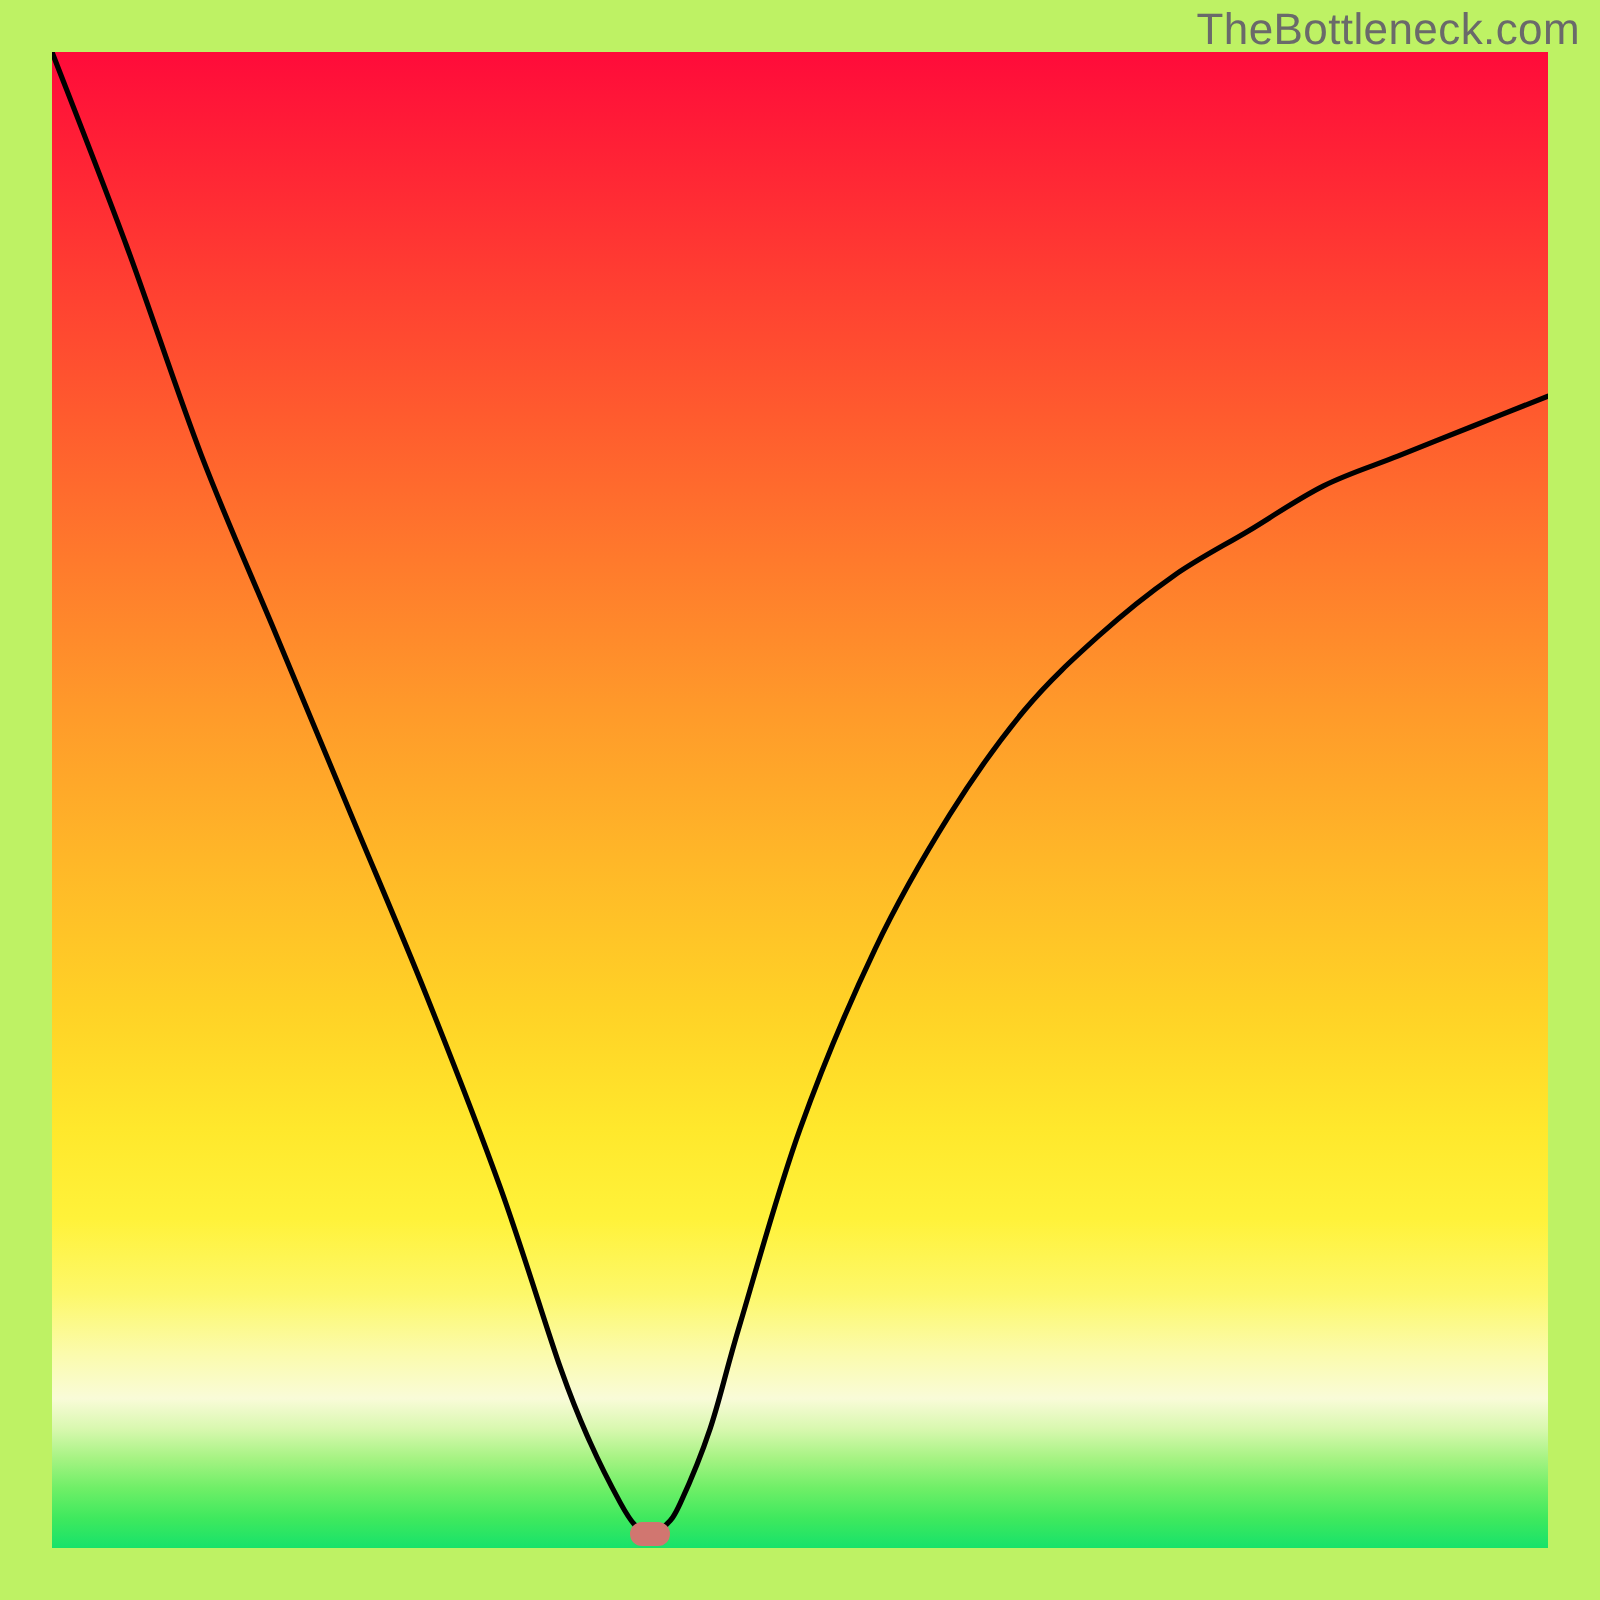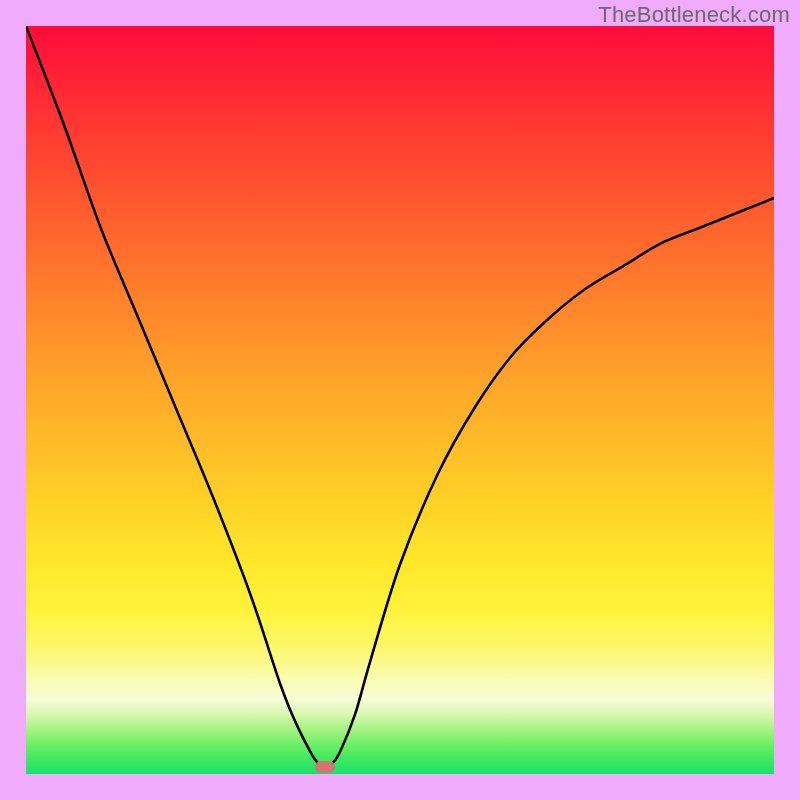--- a/index.html
+++ b/index.html
@@ -8,21 +8,21 @@
     width: 800px;
     height: 800px;
     background: #000;
     overflow: hidden;
     font-family: Arial, Helvetica, sans-serif;
   }
   .outer {
     position: relative;
     width: 800px;
     height: 800px;
-    background: #f0abfc;
+    background: #bef264;
   }
   .watermark {
     position: absolute;
     top: 2px;
     right: 10px;
     color: #6a6a6a;
     font-size: 22px;
     font-weight: 400;
     letter-spacing: 0.2px;
     z-index: 5;

